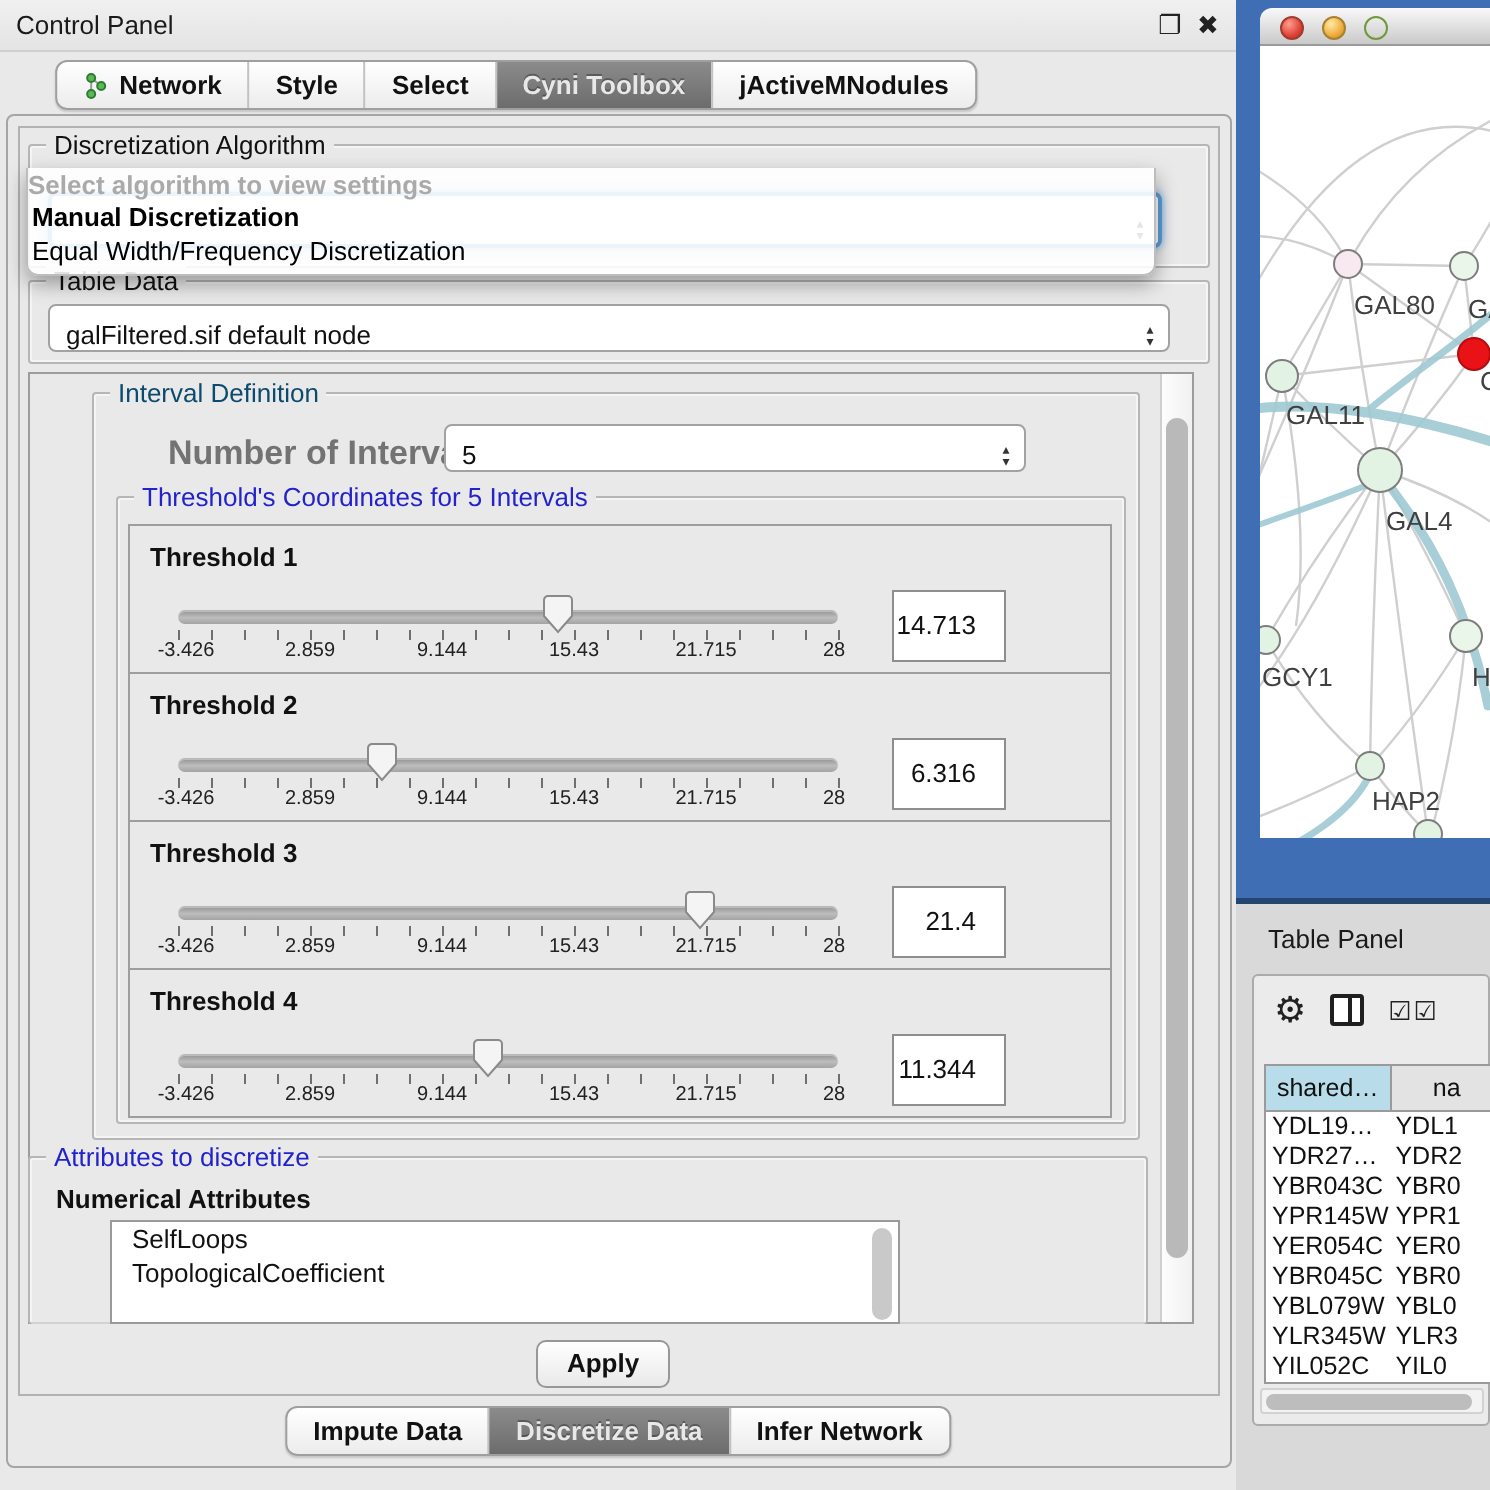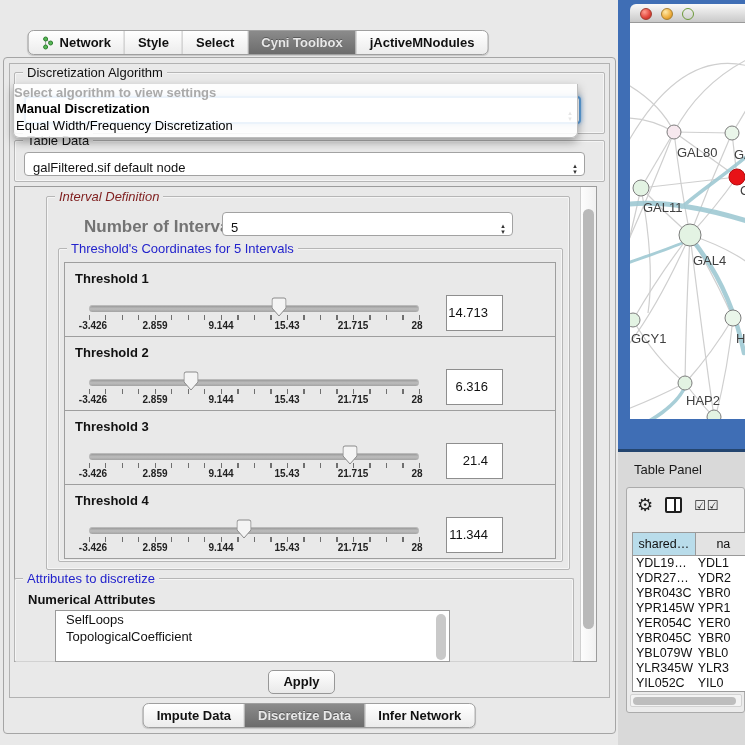--- a/index.html
+++ b/index.html
@@ -16,21 +16,21 @@
   .tabgroup{display:flex;border:1px solid #9f9f9f;border-radius:6px;overflow:hidden;background:linear-gradient(#ffffff,#ececec);box-shadow:0 1px 1px rgba(0,0,0,.15);}
   .tab{padding:4px 13px;font-size:13px;font-weight:bold;color:#111;border-right:1px solid #c2c2c2;white-space:nowrap;display:flex;align-items:center;gap:5px;}
   .tab:last-child{border-right:none;}
   .tab.sel{background:linear-gradient(#8b8b8b,#6c6c6c);color:#e8e8e8;text-shadow:0 -1px 0 rgba(0,0,0,.3);}
 
   
   .outer-panel{left:3px;top:57px;width:613px;height:677px;border:1px solid #a5a5a5;border-radius:4px;background:#e9e9e9;}
   .inner-panel{left:9px;top:63px;width:601px;height:635px;border:1px solid #b2b2b2;background:#e9e9e9;}
   .group{border:1px solid #b6b6b6;border-radius:2px;box-shadow:inset 0 0 0 1px rgba(255,255,255,.55);}
   .group-label{position:absolute;top:-8px;left:8px;background:#e9e9e9;padding:0 4px;font-size:13px;line-height:15px;color:#111;white-space:nowrap;}
-  .group-label.green{color:#7f1d1d;font-style:italic;}
+  .group-label.green{color:#0c4a6e;}
   .group-label.blue{color:#2323cc;}
 
   .combo{background:#fff;border:1px solid #a2a2a2;border-radius:4px;font-size:13px;color:#111;display:flex;align-items:flex-end;padding-left:8px;position:absolute;}
   .combo .spin{margin-left:auto;width:18px;display:flex;flex-direction:column;align-items:center;justify-content:center;line-height:6px;font-size:7px;color:#333;}
 
   
   .popup{left:13px;top:84px;width:565px;height:54px;background:rgba(255,255,255,.88);border:1px solid #bdbdbd;border-top:none;border-radius:0 0 6px 6px;box-shadow:0 4px 10px rgba(0,0,0,.35);z-index:6;}
   .popup .prompt{width:100%;text-align:left;font-size:13px;color:#aaa;padding-top:1px;font-weight:bold;}
   .popup .item{font-size:13px;color:#000;padding:1px 2px 0 2px;line-height:16px;}
   .popup .item.sel{font-weight:bold;}
@@ -40,21 +40,21 @@
   .vscroll{left:580px;top:187px;width:16px;height:474px;background:linear-gradient(90deg,#fdfdfd,#f1f1f1);border-left:1px solid #cfcfcf;z-index:4;}
   .vscroll .thumb{position:absolute;left:2px;top:22px;width:11px;height:420px;background:#b9b9b9;border-radius:7px;}
 
   
   .thr-panel{position:relative;width:492px;height:75px;border:1px solid #9e9e9e;margin-top:-1px;background:#e9e9e9;}
   .thr-label{position:absolute;left:10px;top:8px;font-size:13px;font-weight:bold;color:#111;}
   .thr-trackzone{position:absolute;left:24px;top:0;width:330px;height:100%;}
   .thr-track{position:absolute;left:0;top:42px;width:330px;height:7px;border-radius:4px;background:linear-gradient(#8f8f8f,#bdbdbd 55%,#a3a3a3);box-shadow:inset 0 1px 0 rgba(255,255,255,.35);}
   .thr-thumb{position:absolute;top:34px;width:15px;height:20px;transform:translateX(-50%);}
   .thr-ticks{position:absolute;left:0;top:52px;width:331px;height:5px;background:repeating-linear-gradient(to right,#6f6f6f 0 1px,transparent 1px 16.5px);}
-  .ticklab{position:absolute;top:57px;transform:translateX(-50%);font-size:10px;font-weight:bold;color:#222;white-space:nowrap;}
+  .ticklab{position:absolute;top:57px;transform:translateX(-50%);font-size:10px;font-weight:normal;color:#222;white-space:nowrap;}
   .thr-value{position:absolute;left:381px;top:32px;width:57px;height:36px;background:#fff;border:1px solid #8e8e8e;font-size:13px;color:#111;text-align:right;line-height:34px;padding-right:14px;}
 
   
   .attr-list{left:55px;top:610px;width:395px;height:52px;background:#fff;border:1px solid #9a9a9a;overflow:hidden;font-size:13px;color:#111;}
   .attr-list .row{padding:1px 0 1px 10px;line-height:15px;}
   .attr-scroll{position:absolute;right:3px;top:3px;width:10px;height:46px;background:#c9c9c9;border-radius:5px;}
 
   .btn{background:linear-gradient(#ffffff,#e9e9e9);border:1px solid #979797;border-radius:5px;font-size:13px;font-weight:bold;color:#111;text-align:center;}
 
   
@@ -83,20 +83,25 @@
   .tp-row .c1{width:68px;padding-left:3px;}
   .tp-row .c2{width:60px;padding-left:2px;}
   .hscroll{position:absolute;left:3px;top:206px;width:112px;height:13px;background:#f3f3f3;border:1px solid #d2d2d2;border-radius:2px;}
   .hscroll .thumb{position:absolute;left:2px;top:1.5px;width:103px;height:8px;background:#bdbdbd;border-radius:4px;}
 </style>
 </head>
 <body>
 
 <div class="screen">
 
+  <div class="abs titlebar">
+    <span class="t">Control Panel</span>
+    <span class="winbtn" style="left:576px;">❐</span>
+    <span class="winbtn" style="left:595px;font-weight:bold;">✖</span>
+  </div>
 
   <div class="abs" style="left:258px;top:30px;transform:translateX(-50%);">
     <div class="tabgroup">
       <div class="tab">
         <svg width="13" height="14" viewBox="0 0 13 14">
           <line x1="4" y1="3" x2="9" y2="7" stroke="#9a9a9a" stroke-width="1"></line>
           <line x1="4" y1="3" x2="4" y2="11" stroke="#9a9a9a" stroke-width="1"></line>
           <circle cx="4" cy="3" r="2" fill="#57b957" stroke="#2e7d2e"></circle>
           <circle cx="9" cy="7" r="2" fill="#57b957" stroke="#2e7d2e"></circle>
           <circle cx="4" cy="11" r="2" fill="#57b957" stroke="#2e7d2e"></circle>

